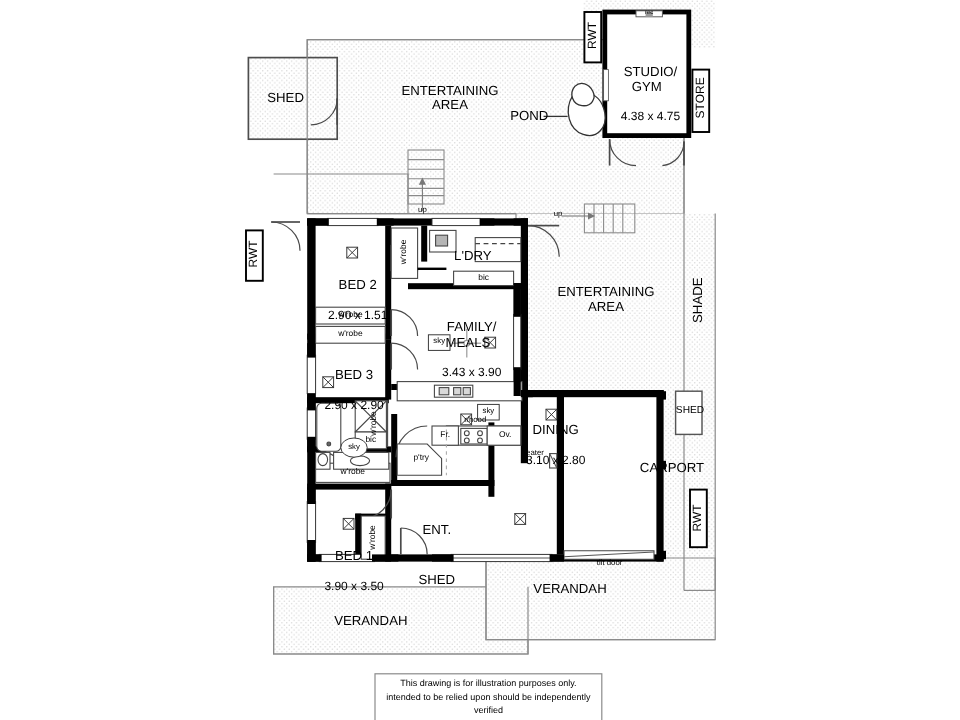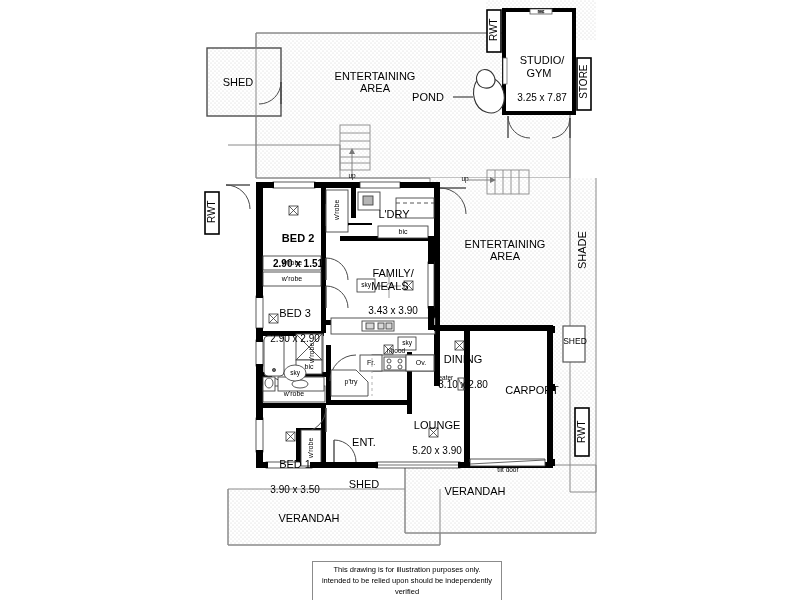--- a/index.html
+++ b/index.html
@@ -314,76 +314,72 @@
     <rect x="310" y="462" width="16" height="6"></rect>
     <rect x="360" y="462" width="18" height="6"></rect>
     <rect x="458" y="462" width="12" height="6"></rect>
     <rect x="428" y="236" width="6" height="28"></rect>
     <rect x="428" y="306" width="6" height="24"></rect>
     <rect x="434" y="325" width="10" height="6"></rect>
     <rect x="428" y="182" width="12" height="6"></rect>
   </g>
 </svg>
 
-<div class="lbl" style="left:262px;top:220px;width:66px;font-size:11px;font-weight:700">
+<div class="lbl" style="left:262px;top:220px;width:66px;font-size:11px;font-weight:400">
   <span>BED 2</span><br>
   <span style="font-size:10px">2.90 x 1.51</span>
 </div>
 
 <div class="lbl" style="left:258px;top:295px;width:68px;font-size:11px">
   <span>BED 3</span><br>
   <span style="font-size:10px">2.90 x 2.90</span>
 </div>
 
 <div class="lbl" style="left:256px;top:446px;width:72px;font-size:11px">
   <span>BED 1</span><br>
   <span style="font-size:10px">3.90 x 3.50</span>
 </div>
 
 <div class="lbl" style="left:348px;top:255px;width:84px;font-size:11px">
   <span>FAMILY/<br>MEALS</span><br>
   <span style="font-size:10px">3.43 x 3.90</span>
 </div>
 
-<div class="lbl" style="left:392px;top:407px;width:84px;font-size:11px">
-  <span>LOUNGE</span><br>
-  <span style="font-size:10px">5.20 x 3.90</span>
-</div>
 
 <div class="lbl" style="left:420px;top:341px;width:80px;font-size:11px">
   <span>DINING</span><br>
   <span style="font-size:10px">3.10 x 2.80</span>
 </div>
 
 <div class="lbl" style="left:504px;top:42px;width:70px;font-size:11px">
   <span>STUDIO/<br>GYM</span><br>
-  <span style="font-size:10px">3.25 x 7.87</span>
+  <span style="font-size:10px">4.38 x 4.75</span>
 </div>
 
 <div class="lbl" style="left:366px;top:208px;width:56px;font-size:11px">L'DRY</div>
 
 <div class="lbl" style="left:342px;top:436px;width:44px;font-size:11px">ENT.</div>
 
 <div class="lbl" style="left:336px;top:478px;width:56px;font-size:11px">SHED</div>
 
-<div class="lbl" style="left:492px;top:384px;width:80px;font-size:11px">CARPORT</div>
+<div class="lbl" style="left:520px;top:384px;width:80px;font-size:11px">CARPORT</div>
 
 <div class="lbl" style="left:320px;top:70px;width:110px;font-size:11px">ENTERTAINING<br>AREA</div>
 
 <div class="lbl" style="left:450px;top:238px;width:110px;font-size:11px">ENTERTAINING<br>AREA</div>
 
 <div class="lbl" style="left:254px;top:512px;width:110px;font-size:11px">VERANDAH</div>
 
 <div class="lbl" style="left:420px;top:485px;width:110px;font-size:11px">VERANDAH</div>
 
 <div class="lbl" style="left:212px;top:76px;width:52px;font-size:11px">SHED</div>
 
 <div class="lbl" style="left:563px;top:337px;width:24px;font-size:8.5px">SHED</div>
 
-<div class="lbl" style="left:407px;top:91px;width:42px;font-size:11px">POND</div>
+<div class="lbl" style="left:420px;top:91px;width:42px;font-size:11px">POND</div>
 
 <div class="lbl rot" style="left:472px;top:24px;width:44px;font-size:10px;transform:rotate(-90deg)">RWT</div>
 
 <div class="lbl rot" style="left:190px;top:206px;width:44px;font-size:10px;transform:rotate(-90deg)">RWT</div>
 
 <div class="lbl rot" style="left:560px;top:426px;width:44px;font-size:10px;transform:rotate(-90deg)">RWT</div>
 
 <div class="lbl rot" style="left:562px;top:76px;width:44px;font-size:10px;transform:rotate(-90deg)">STORE</div>
 
 <div class="lbl rot" style="left:552px;top:244px;width:60px;font-size:11px;transform:rotate(-90deg)">SHADE</div>

